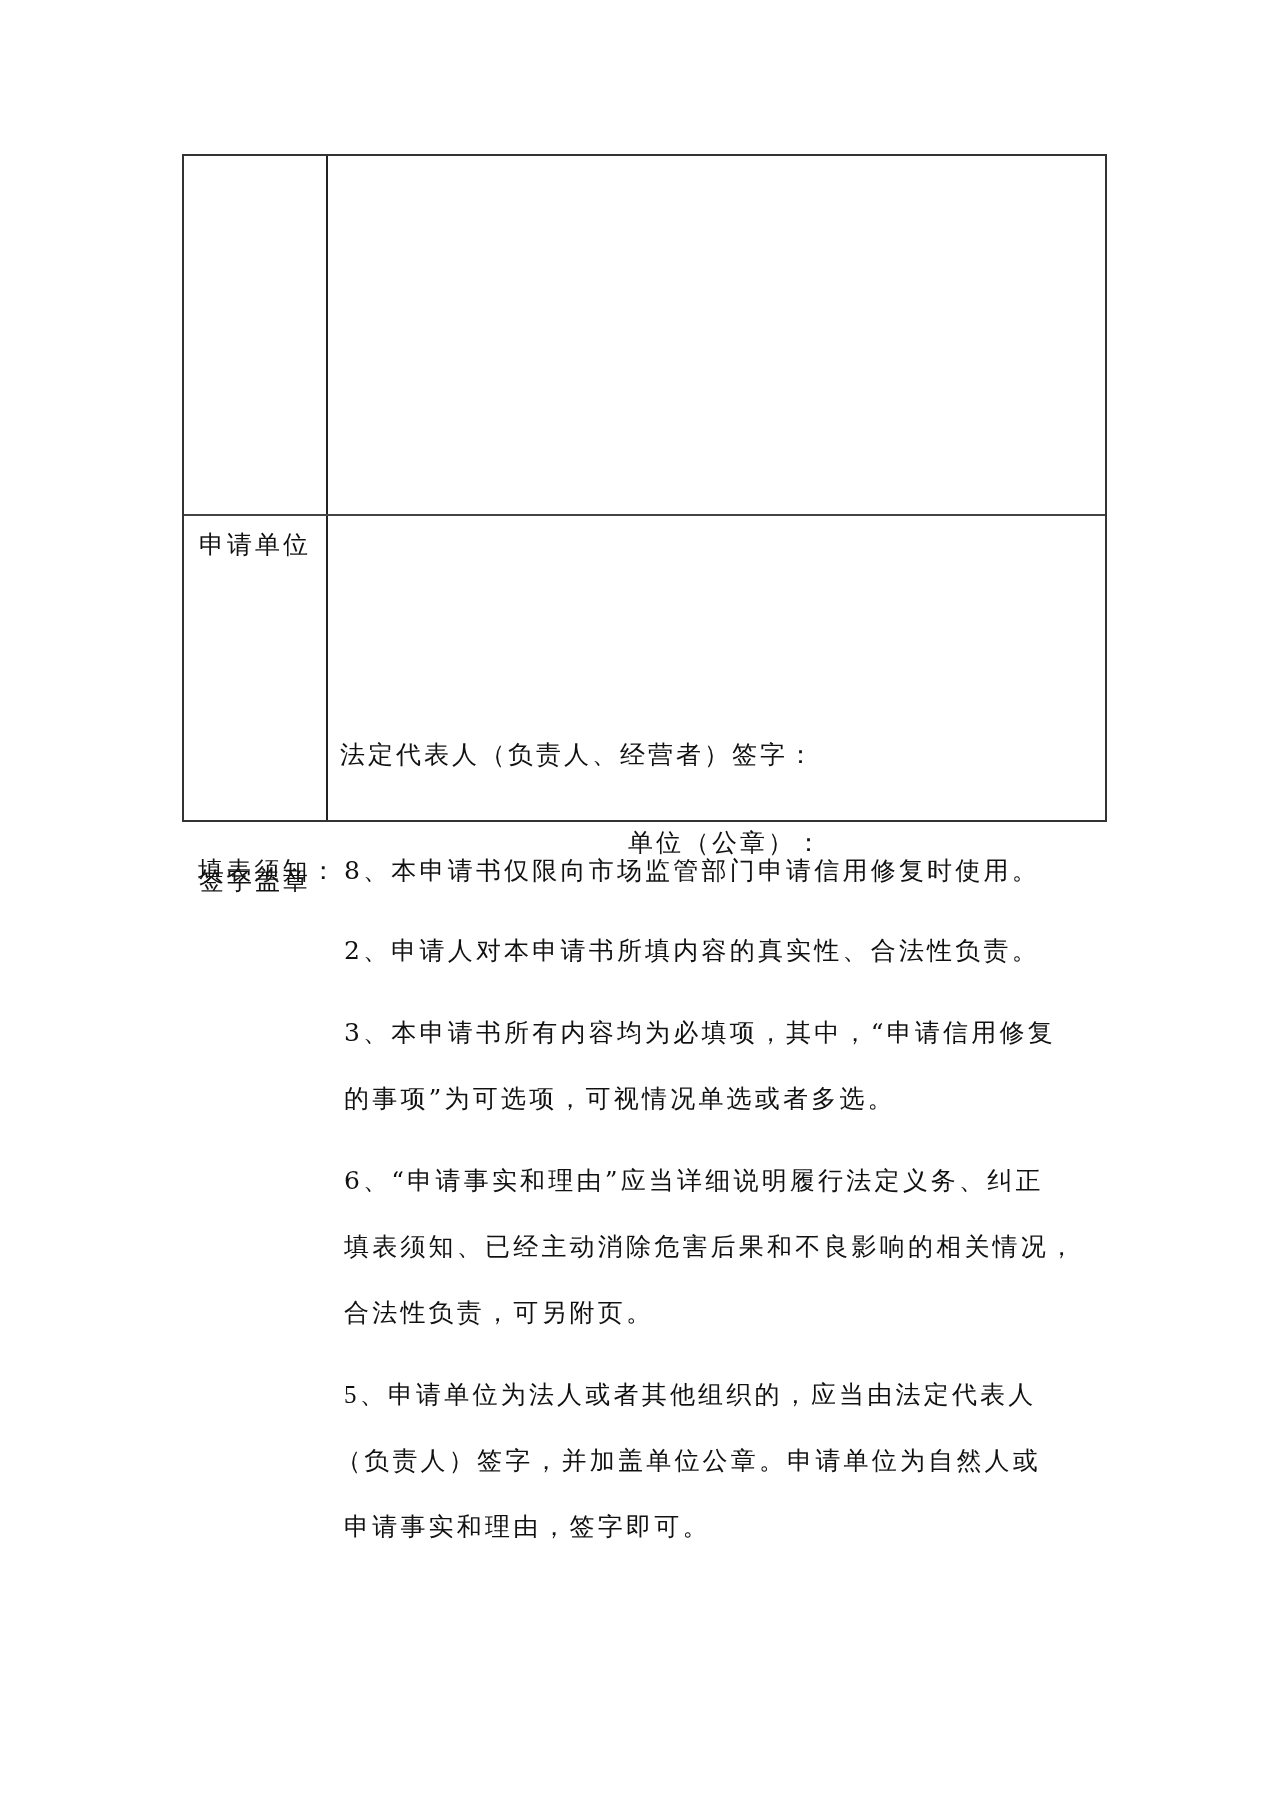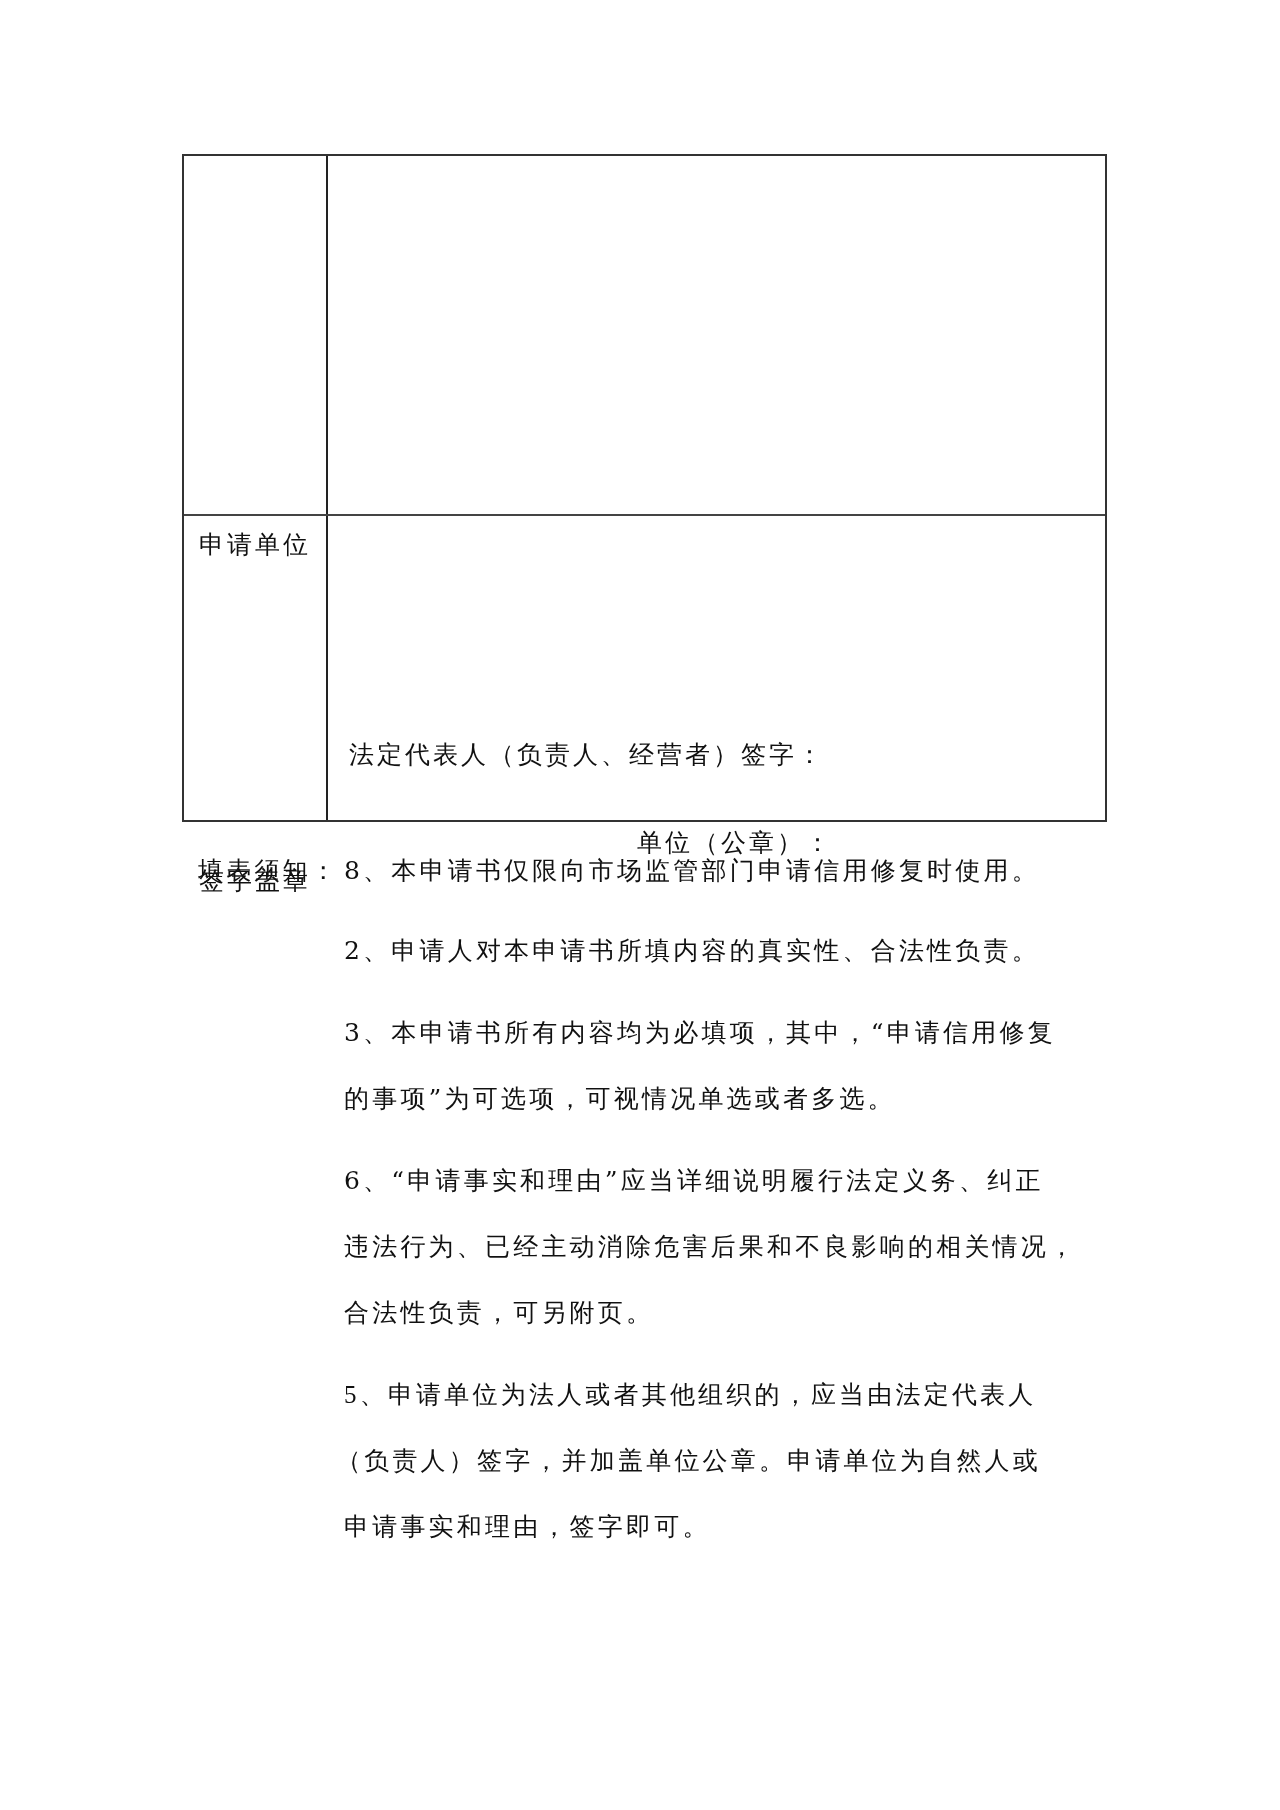--- a/index.html
+++ b/index.html
@@ -66,21 +66,20 @@
       left: 144px;
       right: 0;
       top: 360px;
       bottom: 0;
     }
     .sign-line {
       position: absolute;
       font-size: 25px;
       letter-spacing: 3px;
       white-space: nowrap;
-      margin-left: 9px;
     }
     .sign-rep { left: 12px; top: 222px; }
     .sign-seal { left: 300px; top: 310px; }
     .sign-date { left: 376px; top: 390px; }
     .date-gap-year { display: inline-block; width: 70px; }
     .date-gap { display: inline-block; width: 42px; }
 
     .notes {
       position: absolute;
       left: 0;
@@ -119,18 +118,18 @@
   </div>
 </div>
 
 <div class="notes">
   <span class="note-line notes-title">填表须知：</span>
   <span class="note-line" style="left:344px; top:24px;">8、本申请书仅限向市场监管部门申请信用修复时使用。</span>
   <span class="note-line" style="left:344px; top:104px;text-align:right;">2、申请人对本申请书所填内容的真实性、合法性负责。</span>
   <span class="note-line" style="left:344px; top:186px;">3、本申请书所有内容均为必填项，其中，“申请信用修复</span>
   <span class="note-line" style="left:344px; top:252px;">的事项”为可选项，可视情况单选或者多选。</span>
   <span class="note-line" style="left:344px; top:334px;">6、“申请事实和理由”应当详细说明履行法定义务、纠正</span>
-  <span class="note-line" style="left:344px; top:400px;">违法行为、已经主动消除危害后果和不良影响的相关情况，</span>
+  <span class="note-line" style="left:344px; top:400px;">填表须知、已经主动消除危害后果和不良影响的相关情况，</span>
   <span class="note-line" style="left:344px; top:466px;">合法性负责，可另附页。</span>
   <span class="note-line" style="left:344px; top:548px;font-family:Liberation Serif, serif;">5、申请单位为法人或者其他组织的，应当由法定代表人</span>
   <span class="note-line" style="left:336px; top:614px;">（负责人）签字，并加盖单位公章。申请单位为自然人或</span>
   <span class="note-line" style="left:344px; top:680px;">申请事实和理由，签字即可。</span>
 </div>
 
 </body></html>

